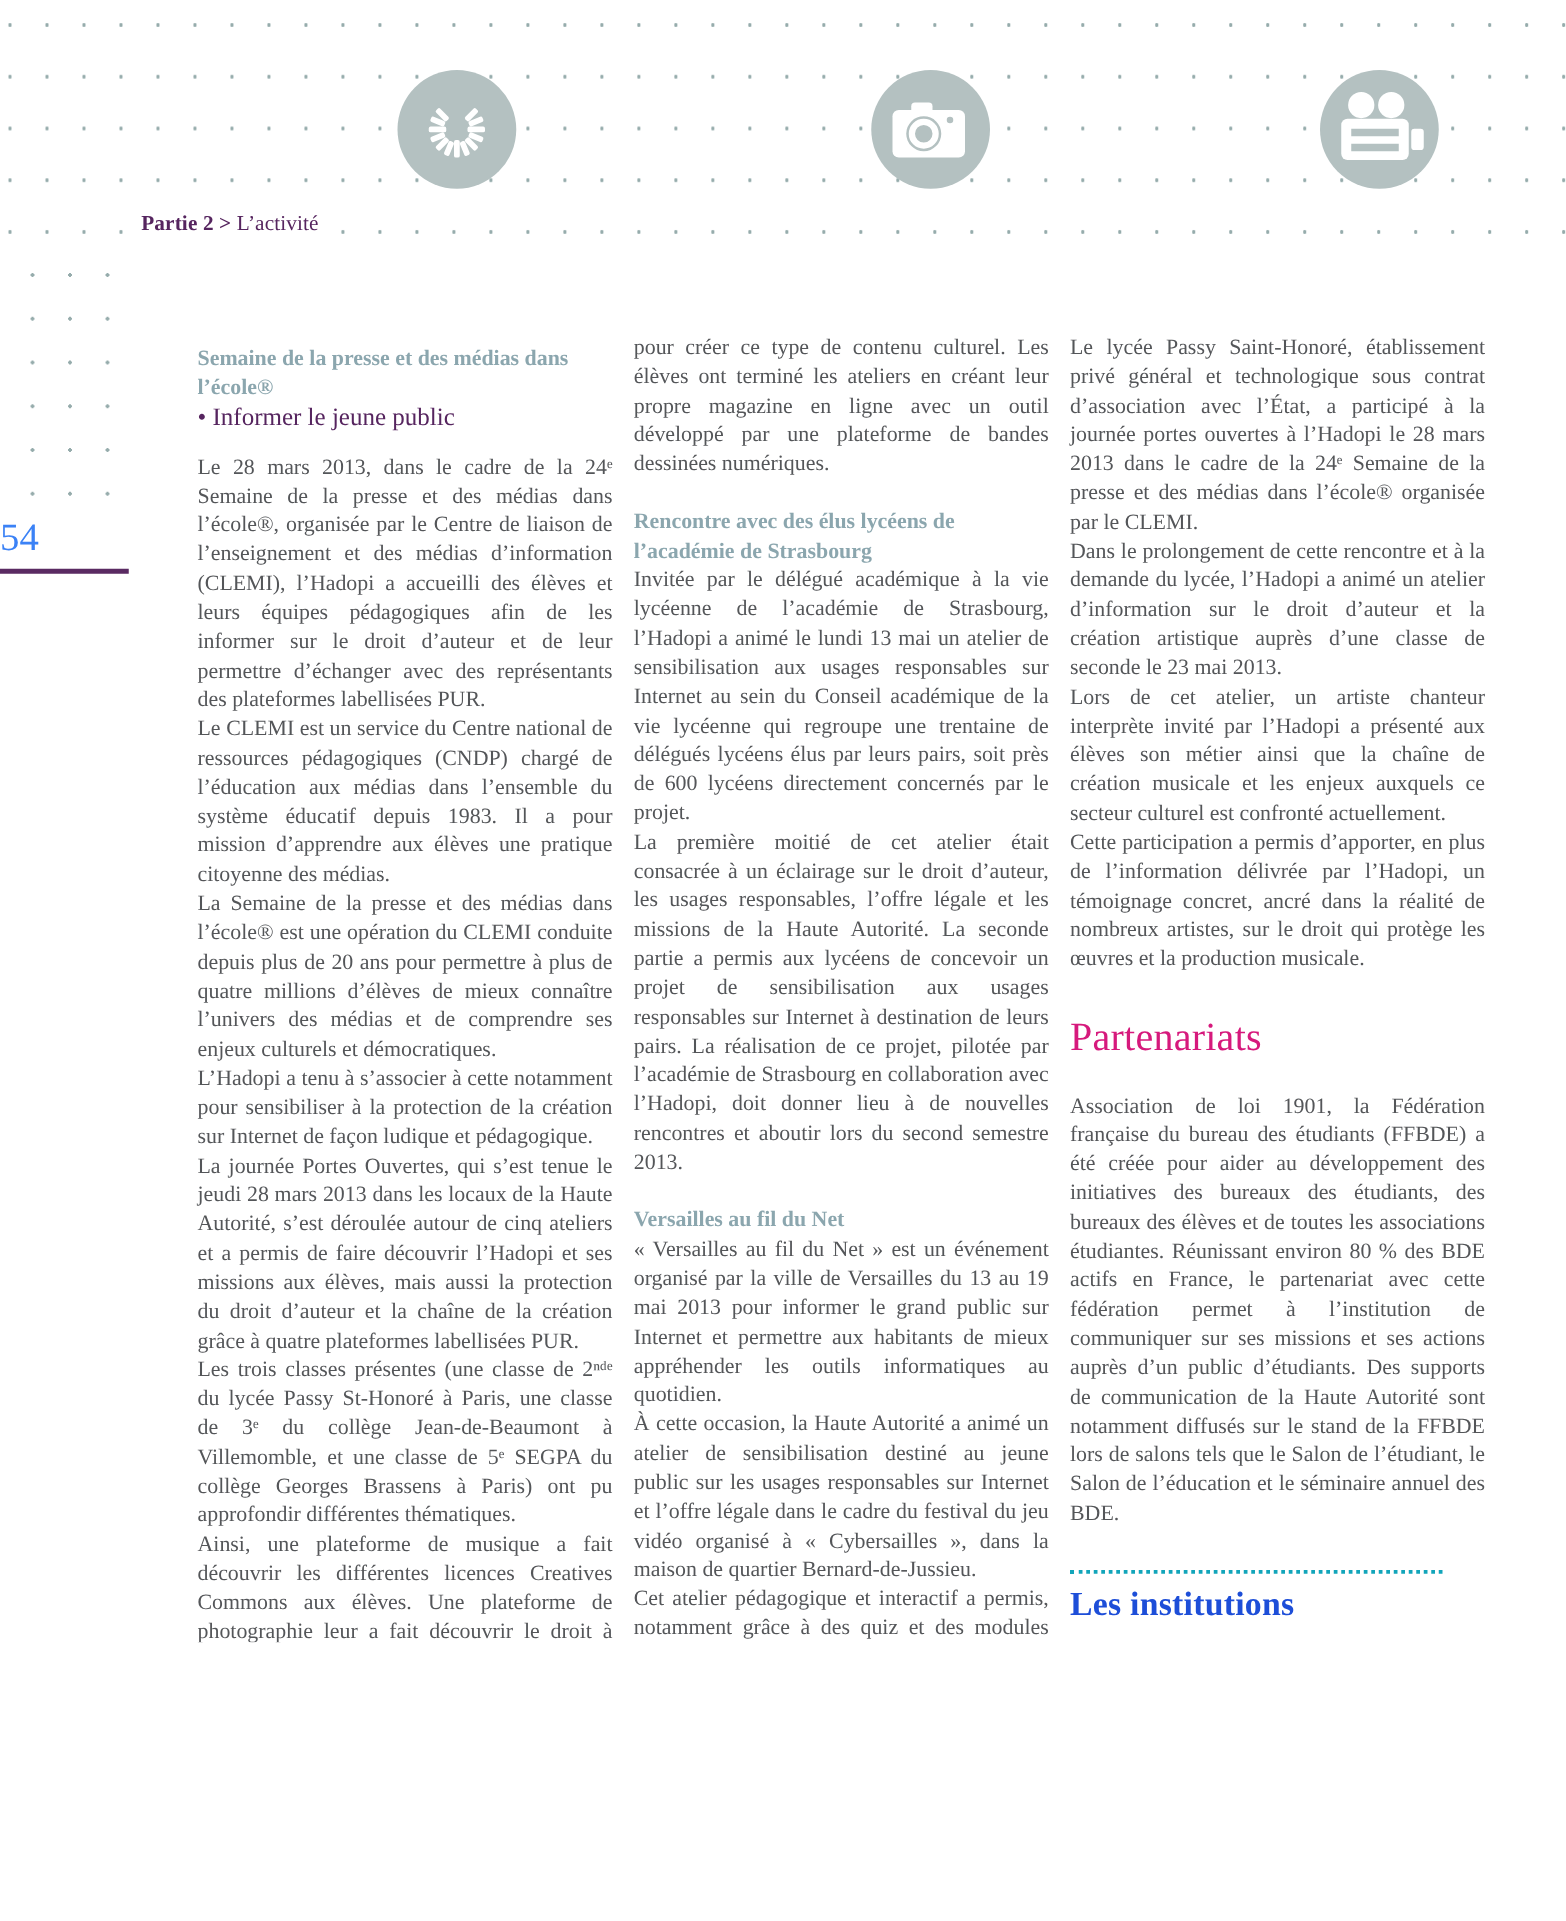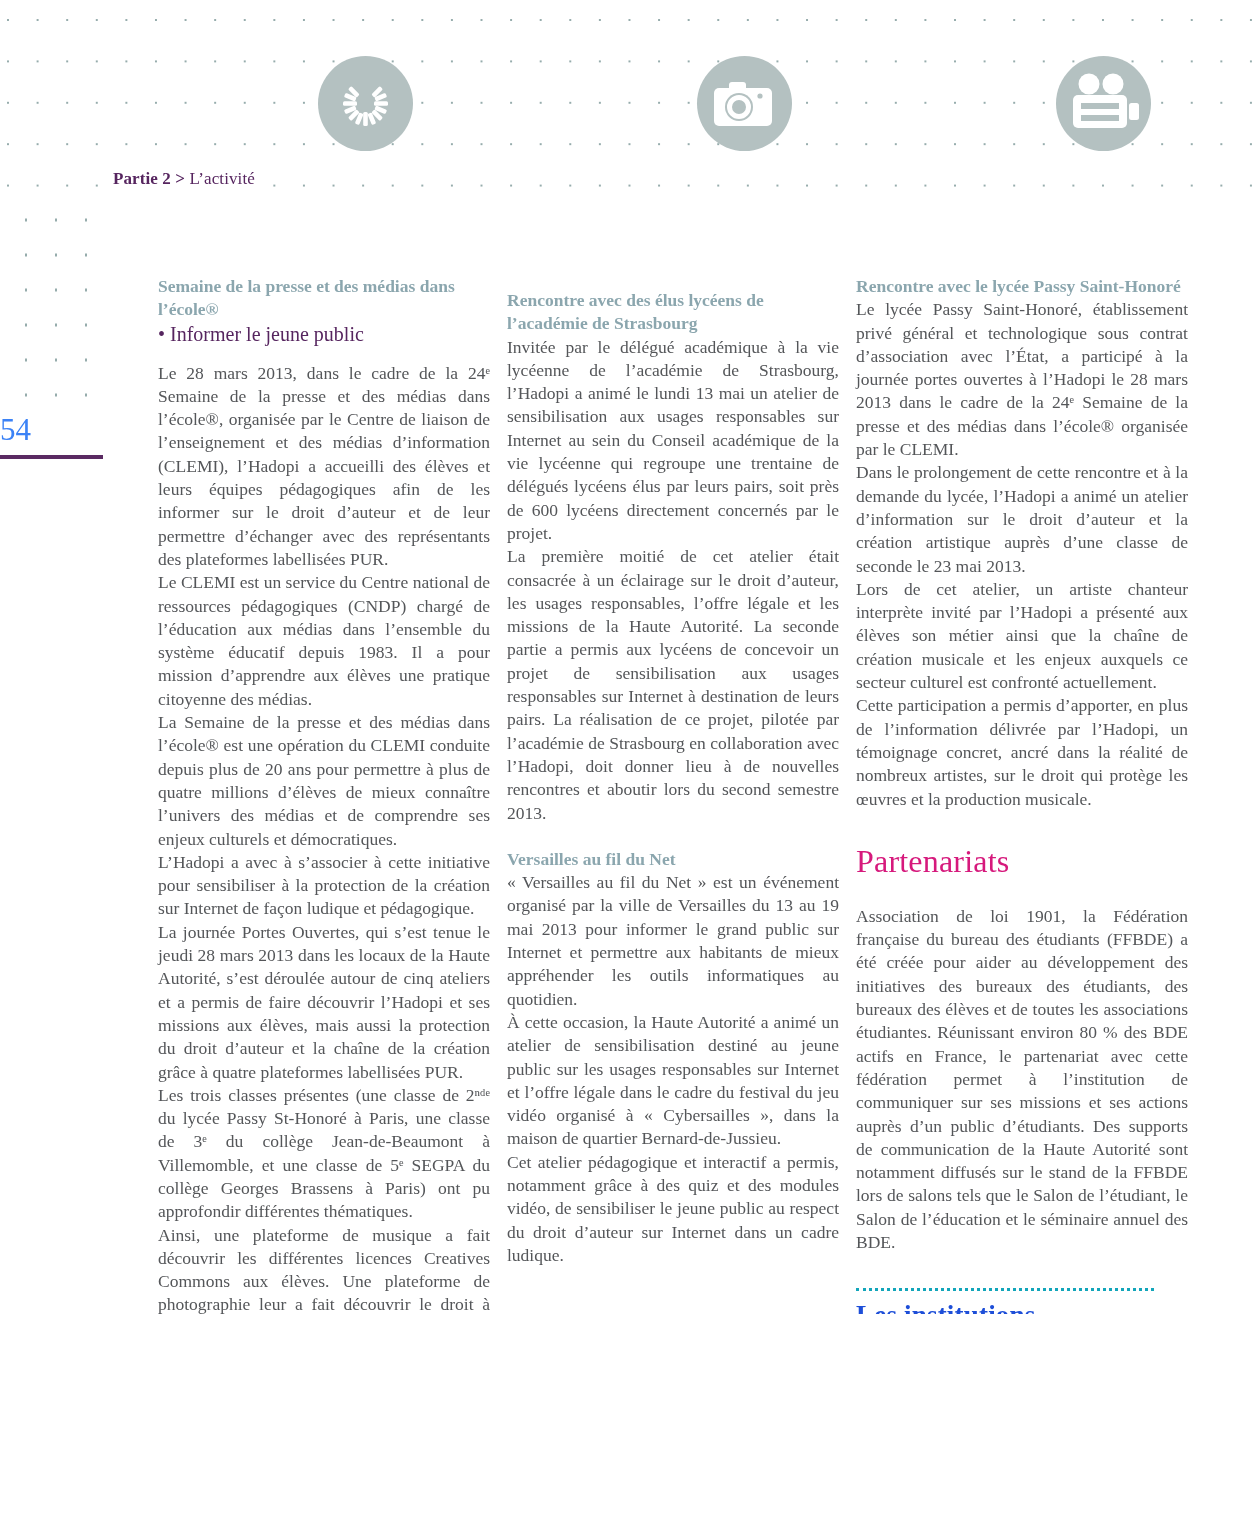--- a/index.html
+++ b/index.html
@@ -115,36 +115,36 @@
   <div class="page-number">54</div>
   <div class="page-rule"></div>
 
   <div class="content" id="columns-root">
       <div class="column">
         <div class="block subheading first">Semaine de la presse et des médias dans l’école®</div>
         <div class="block bullet-heading">Informer le jeune public</div>
         <div class="block para">Le 28 mars 2013, dans le cadre de la 24ᵉ Semaine de la presse et des médias dans l’école®, organisée par le Centre de liaison de l’enseignement et des médias d’information (CLEMI), l’Hadopi a accueilli des élèves et leurs équipes pédagogiques afin de les informer sur le droit d’auteur et de leur permettre d’échanger avec des représentants des plateformes labellisées PUR.</div>
         <div class="block para">Le CLEMI est un service du Centre national de ressources pédagogiques (CNDP) chargé de l’éducation aux médias dans l’ensemble du système éducatif depuis 1983. Il a pour mission d’apprendre aux élèves une pratique citoyenne des médias.</div>
         <div class="block para">La Semaine de la presse et des médias dans l’école® est une opération du CLEMI conduite depuis plus de 20 ans pour permettre à plus de quatre millions d’élèves de mieux connaître l’univers des médias et de comprendre ses enjeux culturels et démocratiques.</div>
-        <div class="block para">L’Hadopi a avec à s’associer à cette initiative pour sensibiliser à la protection de la création sur Internet de façon ludique et pédagogique.</div>
+        <div class="block para">L’Hadopi a tenu à s’associer à cette notamment pour sensibiliser à la protection de la création sur Internet de façon ludique et pédagogique.</div>
         <div class="block para">La journée Portes Ouvertes, qui s’est tenue le jeudi 28 mars 2013 dans les locaux de la Haute Autorité, s’est déroulée autour de cinq ateliers et a permis de faire découvrir l’Hadopi et ses missions aux élèves, mais aussi la protection du droit d’auteur et la chaîne de la création grâce à quatre plateformes labellisées PUR.</div>
         <div class="block para">Les trois classes présentes (une classe de 2ⁿᵈᵉ du lycée Passy St-Honoré à Paris, une classe de 3ᵉ du collège Jean-de-Beaumont à Villemomble, et une classe de 5ᵉ SEGPA du collège Georges Brassens à Paris) ont pu approfondir différentes thématiques.</div>
         <div class="block para">Ainsi, une plateforme de musique a fait découvrir les différentes licences Creatives Commons aux élèves. Une plateforme de photographie leur a fait découvrir le droit à l’image tandis qu’une plateforme de VOD spécialisée dans les mangas et les animés a présenté la chaîne de création nécessaire</div>
       </div>
       <div class="column">
+        <div class="block para">pour créer ce type de contenu culturel. Les élèves ont terminé les ateliers en créant leur propre magazine en ligne avec un outil développé par une plateforme de bandes dessinées numériques.</div>
         <div class="block subheading">Rencontre avec des élus lycéens de l’académie de Strasbourg</div>
         <div class="block para">Invitée par le délégué académique à la vie lycéenne de l’académie de Strasbourg, l’Hadopi a animé le lundi 13 mai un atelier de sensibilisation aux usages responsables sur Internet au sein du Conseil académique de la vie lycéenne qui regroupe une trentaine de délégués lycéens élus par leurs pairs, soit près de 600 lycéens directement concernés par le projet.</div>
         <div class="block para">La première moitié de cet atelier était consacrée à un éclairage sur le droit d’auteur, les usages responsables, l’offre légale et les missions de la Haute Autorité. La seconde partie a permis aux lycéens de concevoir un projet de sensibilisation aux usages responsables sur Internet à destination de leurs pairs. La réalisation de ce projet, pilotée par l’académie de Strasbourg en collaboration avec l’Hadopi, doit donner lieu à de nouvelles rencontres et aboutir lors du second semestre 2013.</div>
         <div class="block subheading">Versailles au fil du Net</div>
         <div class="block para">« Versailles au fil du Net » est un événement organisé par la ville de Versailles du 13 au 19 mai 2013 pour informer le grand public sur Internet et permettre aux habitants de mieux appréhender les outils informatiques au quotidien.</div>
         <div class="block para">À cette occasion, la Haute Autorité a animé un atelier de sensibilisation destiné au jeune public sur les usages responsables sur Internet et l’offre légale dans le cadre du festival du jeu vidéo organisé à « Cybersailles », dans la maison de quartier Bernard-de-Jussieu.</div>
         <div class="block para">Cet atelier pédagogique et interactif a permis, notamment grâce à des quiz et des modules vidéo, de sensibiliser le jeune public au respect du droit d’auteur sur Internet dans un cadre ludique.</div>
       </div>
       <div class="column">
-        <div class="block subheading first">Rencontre avec le lycée Passy Saint-Honoré</div>
         <div class="block para">Le lycée Passy Saint-Honoré, établissement privé général et technologique sous contrat d’association avec l’État, a participé à la journée portes ouvertes à l’Hadopi le 28 mars 2013 dans le cadre de la 24ᵉ Semaine de la presse et des médias dans l’école® organisée par le CLEMI.</div>
         <div class="block para">Dans le prolongement de cette rencontre et à la demande du lycée, l’Hadopi a animé un atelier d’information sur le droit d’auteur et la création artistique auprès d’une classe de seconde le 23 mai 2013.</div>
         <div class="block para">Lors de cet atelier, un artiste chanteur interprète invité par l’Hadopi a présenté aux élèves son métier ainsi que la chaîne de création musicale et les enjeux auxquels ce secteur culturel est confronté actuellement.</div>
         <div class="block para">Cette participation a permis d’apporter, en plus de l’information délivrée par l’Hadopi, un témoignage concret, ancré dans la réalité de nombreux artistes, sur le droit qui protège les œuvres et la production musicale.</div>
         <div class="block heading-pink">Partenariats</div>
         <div class="block para">Association de loi 1901, la Fédération française du bureau des étudiants (FFBDE) a été créée pour aider au développement des initiatives des bureaux des étudiants, des bureaux des élèves et de toutes les associations étudiantes. Réunissant environ 80 % des BDE actifs en France, le partenariat avec cette fédération permet à l’institution de communiquer sur ses missions et ses actions auprès d’un public d’étudiants. Des supports de communication de la Haute Autorité sont notamment diffusés sur le stand de la FFBDE lors de salons tels que le Salon de l’étudiant, le Salon de l’éducation et le séminaire annuel des BDE.</div>
         <div class="block heading-teal">Les institutions</div>
         <div class="block para">L’Hadopi évolue dans un environnement institutionnel dont les acteurs sont issus de différents secteurs culturels comme du numérique.</div>
       </div>
     </div>

